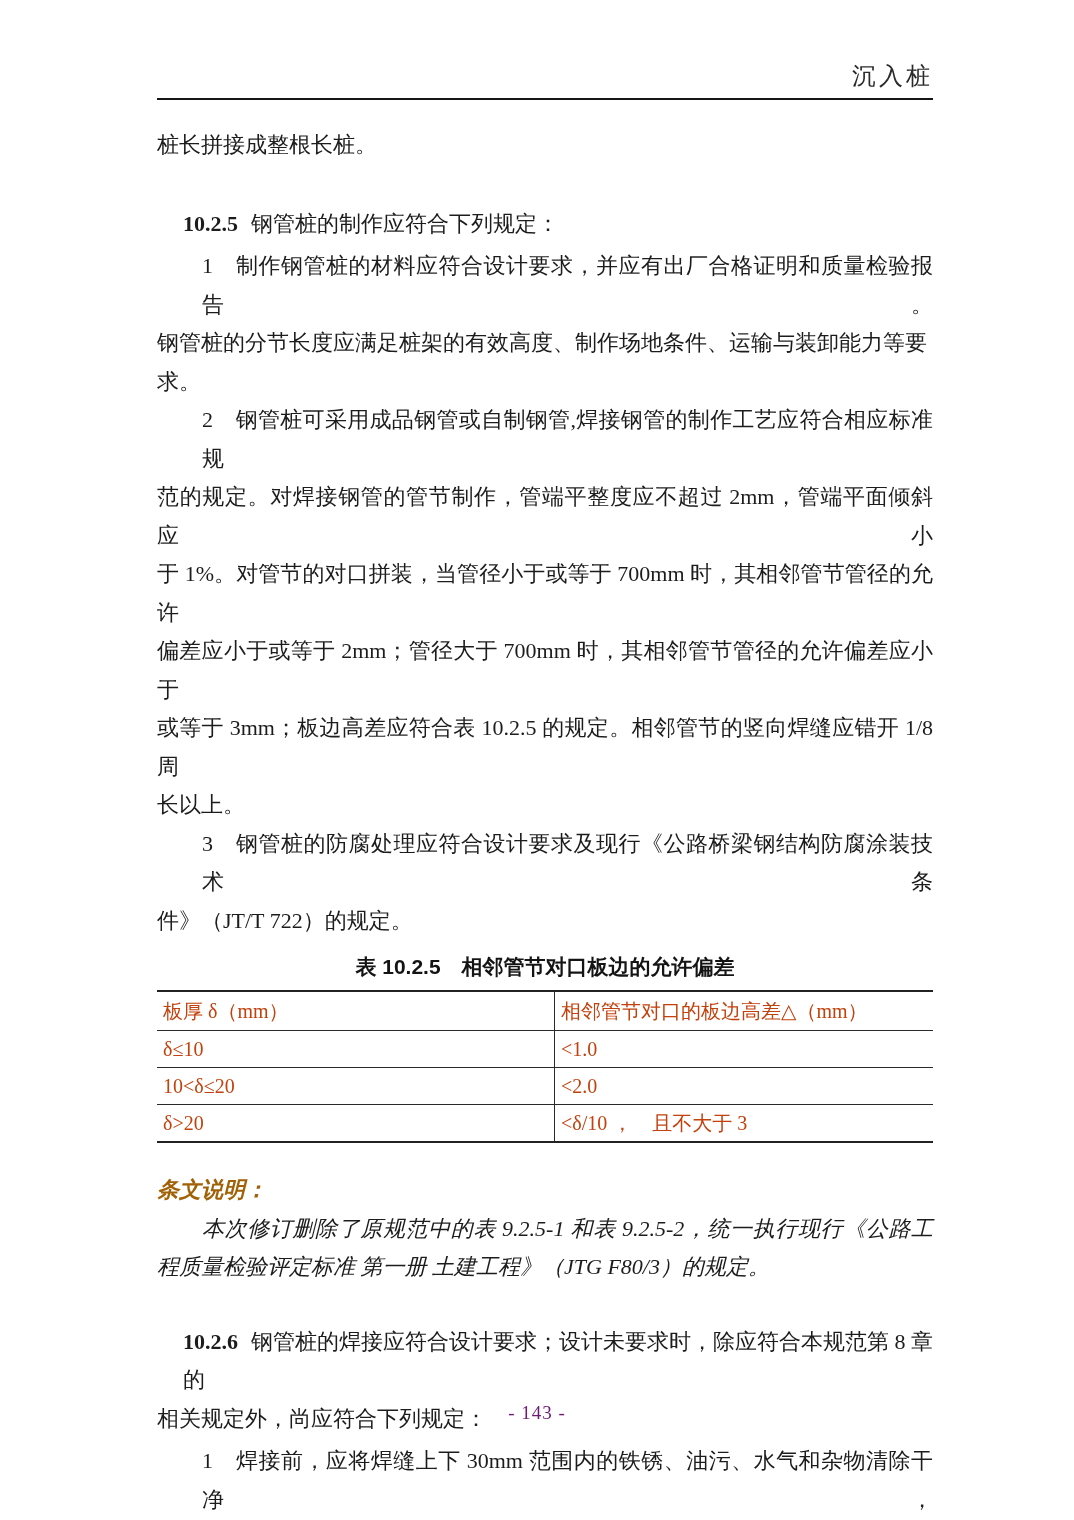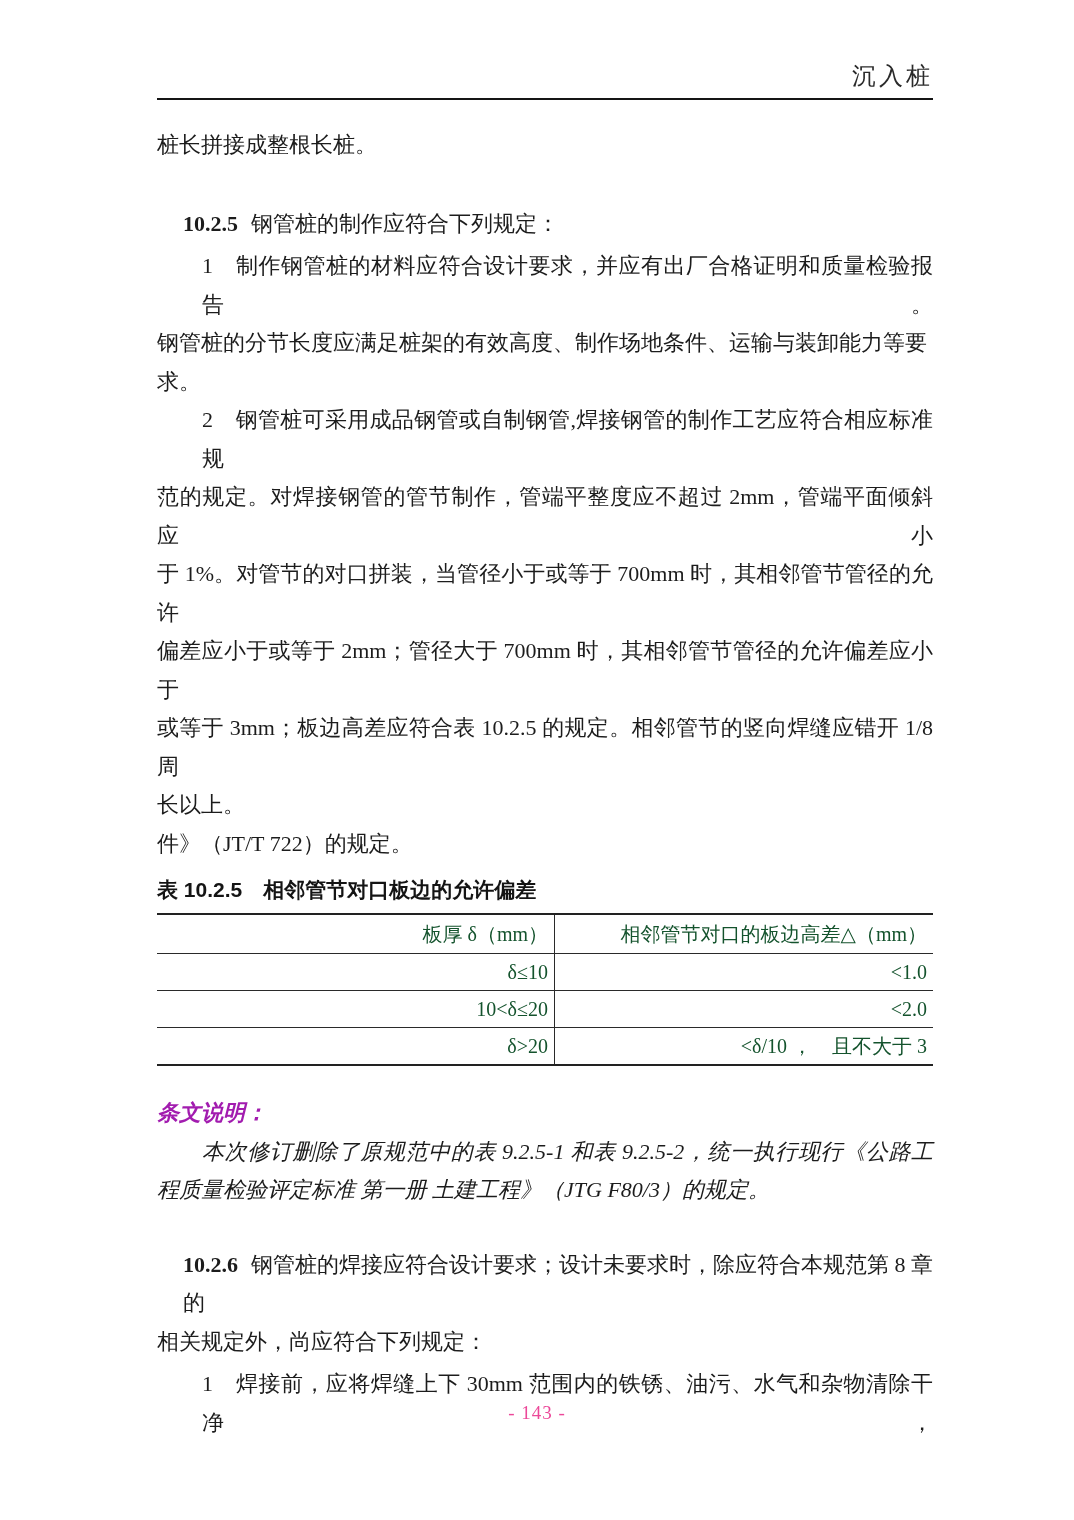--- a/index.html
+++ b/index.html
@@ -26,48 +26,48 @@
   .hl{padding-left:26px}
   .num{font-weight:bold;margin-right:13px;letter-spacing:0}
 
   .continuation{margin-top:26px}
   .clause-head{margin-top:40px}
   .first-item{margin-top:4px}
   .item{margin-top:0}
 
   
   .tbl-caption{
-    margin-top:12px;font-weight:bold;font-size:21px;line-height:30px;
+    margin-top:12px;text-align:center;font-weight:bold;font-size:21px;line-height:30px;
     font-family:"Liberation Sans","DejaVu Sans",sans-serif;color:#141414;
   }
   table.spec{
     width:100%;border-collapse:collapse;margin-top:8px;
     border-top:2px solid #222;
   }
   table.spec th,table.spec td{
-    font-weight:normal;font-size:20px;color:#14532d;
-    height:36px;text-align:right;vertical-align:middle;padding:0 6px;
+    font-weight:normal;font-size:20px;color:#c2410c;
+    height:36px;text-align:left;vertical-align:middle;padding:0 6px;
     border-bottom:1.5px solid #2a2a2a;
   }
   table.spec th{height:38px}
   table.spec th:first-child,table.spec td:first-child{
     border-right:1.5px solid #2a2a2a;width:385px;
   }
   table.spec tr:last-child td{border-bottom:2px solid #222}
 
   
   .commentary{margin-top:28px;font-style:italic}
-  .cmt-label{font-weight:bold;font-size:22px;line-height:38.5px;color:#a21caf}
+  .cmt-label{font-weight:bold;font-size:22px;line-height:38.5px;color:#a16207}
 
   .clause-head-2{margin-top:36px}
 
   
   .page-footer{
     position:absolute;left:0;right:0;top:1402px;text-align:center;
-    font-size:19px;color:#ec4899;letter-spacing:1px;
+    font-size:19px;color:#701a75;letter-spacing:1px;
   }
 </style>
 </head>
 <body>
 
 <div class="page">
   <div class="content">
 
     <div class="running-head">沉入桩</div>
     <hr class="head-rule">
@@ -86,20 +86,21 @@
       </div>
     <div class="para item">
         <div class="pline jl ind">2　钢管桩可采用成品钢管或自制钢管,焊接钢管的制作工艺应符合相应标准规</div>
         <div class="pline jl">范的规定。对焊接钢管的管节制作，管端平整度应不超过 2mm，管端平面倾斜应小</div>
         <div class="pline jl">于 1%。对管节的对口拼装，当管径小于或等于 700mm 时，其相邻管节管径的允许</div>
         <div class="pline jl">偏差应小于或等于 2mm；管径大于 700mm 时，其相邻管节管径的允许偏差应小于</div>
         <div class="pline jl">或等于 3mm；板边高差应符合表 10.2.5 的规定。相邻管节的竖向焊缝应错开 1/8 周</div>
         <div class="pline">长以上。</div>
       </div>
     <div class="para item">
+        <div class="pline jl ind">3　钢管桩的防腐处理应符合设计要求及现行《公路桥梁钢结构防腐涂装技术条</div>
         <div class="pline">件》（JT/T 722）的规定。</div>
       </div>
 
     <div class="tbl-caption">表 10.2.5　相邻管节对口板边的允许偏差</div>
 
     <table class="spec">
       <thead>
         <tr>
           <th>板厚 δ（mm）</th>
           <th>相邻管节对口的板边高差△（mm）</th>

